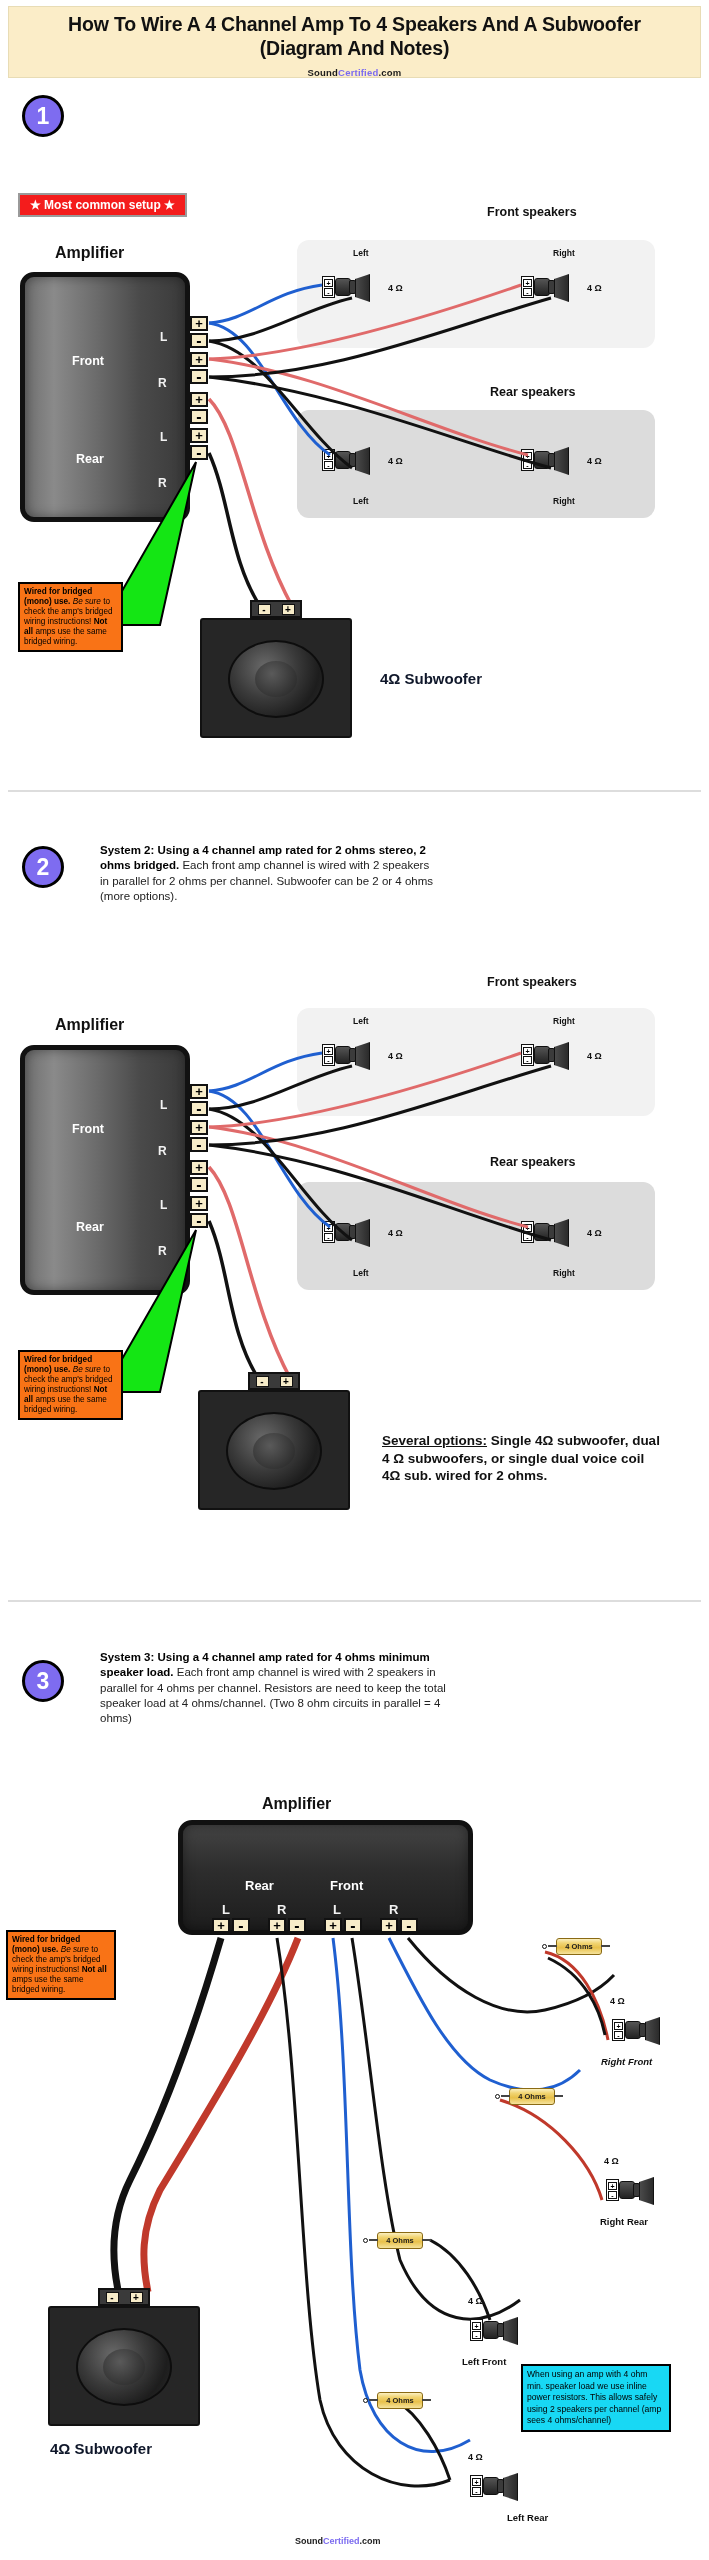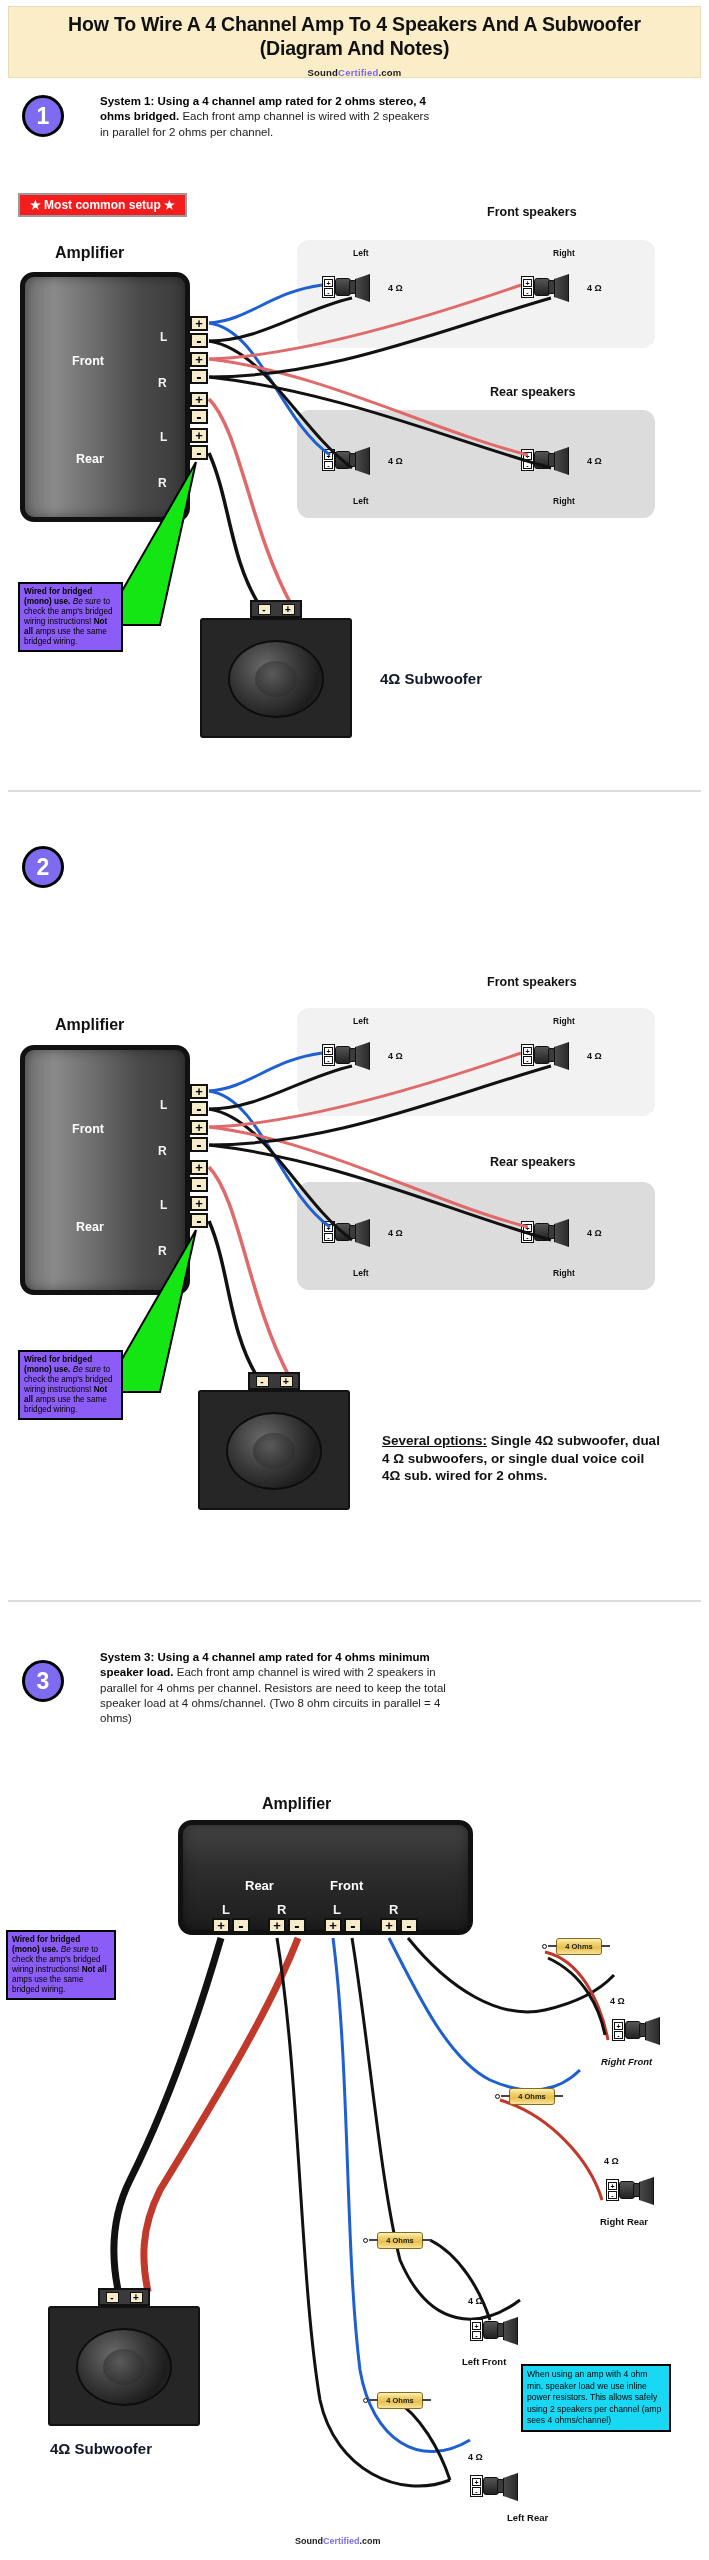--- a/index.html
+++ b/index.html
@@ -98,21 +98,21 @@
   .sub-dust { position:absolute; border-radius:50%;
       background: radial-gradient(circle at 40% 35%, #5a5a5a, #222); }
   .sub-term { position:absolute; background:#3a3a3a; border:2px solid #111;
       display:flex; align-items:center; justify-content:space-around; }
   .sub-term span { width:13px; height:11px; background:#f7ecc9; border:1.5px solid #111;
       font-size:10px; font-weight:bold; text-align:center; line-height:9px; color:#000; }
   .sub-caption { position:absolute; font-size:15px; font-weight:bold; color:#0f172a; }
 
   
   .callout { position:absolute; border:2px solid #000; font-size:8.2px; line-height:1.22; padding:3px 4px; }
-  .callout.green { background:#8b5cf6; color:#000; }
+  .callout.green { background:#f97316; color:#000; }
   .callout.cyan  { background:#18d8f4; color:#000; }
   .callout b { font-weight:bold; }
   .callout i { font-style:italic; }
 
   
   .res { position:absolute; width:46px; height:17px;
       background:linear-gradient(180deg,#fbf0c0 0%, #f1d472 28%, #e8c04a 58%, #f5e39c 100%);
       border:1.5px solid #8a6a14; border-radius:3px;
       font-size:7.5px; font-weight:bold; color:#1a1a1a;
       display:flex; align-items:center; justify-content:center; }
@@ -136,23 +136,20 @@
 
   <div class="header">
     <h1>How To Wire A 4 Channel Amp To 4 Speakers And A Subwoofer (Diagram And Notes)</h1>
     <div class="brand">
       <span class="b1">Sound</span><span class="b2">Certified</span><span class="b3">.com</span>
     </div>
   </div>
 
   <div class="badge" style="left:22px; top:95px;">
     <span>1</span>
-  </div>
-  <div class="steptext" style="left:100px; top:94px; width:330px;">
-    <b>System 1: Using a 4 channel amp rated for 2 ohms stereo, 4 ohms bridged.</b><span> Each front amp channel is wired with 2 speakers in parallel for 2 ohms per channel.</span>
   </div>
 
   <div class="ribbon" style="left:18px; top:193px;">
     <span>★ Most common setup ★</span>
   </div>
 
   <div class="amp-title" style="left:55px; top:244px;">Amplifier</div>
   <div class="amp-body" style="left:20px; top:272px; width:170px; height:250px;"></div>
   <div class="amp-label" style="left:72px; top:354px;">Front</div>
   <div class="amp-label" style="left:76px; top:452px;">Rear</div>
@@ -259,20 +256,23 @@
     <span>instructions!</span>
     <b>Not all</b>
     <span>amps use the same</span>
     <span>bridged wiring.</span>
   </div>
 
   <div class="hr" style="top:790px;"></div>
 
   <div class="badge" style="left:22px; top:846px;">
     <span>2</span>
+  </div>
+  <div class="steptext" style="left:100px; top:843px; width:340px;">
+    <b>System 2: Using a 4 channel amp rated for 2 ohms stereo, 2 ohms bridged.</b><span> Each front amp channel is wired with 2 speakers in parallel for 2 ohms per channel. Subwoofer can be 2 or 4 ohms (more options).</span>
   </div>
 
   <div class="amp-title" style="left:55px; top:1016px;">Amplifier</div>
   <div class="amp-body" style="left:20px; top:1045px; width:170px; height:250px;"></div>
   <div class="amp-label" style="left:72px; top:1122px;">Front</div>
   <div class="amp-label" style="left:76px; top:1220px;">Rear</div>
   <div class="amp-chan" style="left:160px; top:1098px;">L</div>
   <div class="amp-chan" style="left:158px; top:1144px;">R</div>
   <div class="amp-chan" style="left:160px; top:1198px;">L</div>
   <div class="amp-chan" style="left:158px; top:1244px;">R</div>

